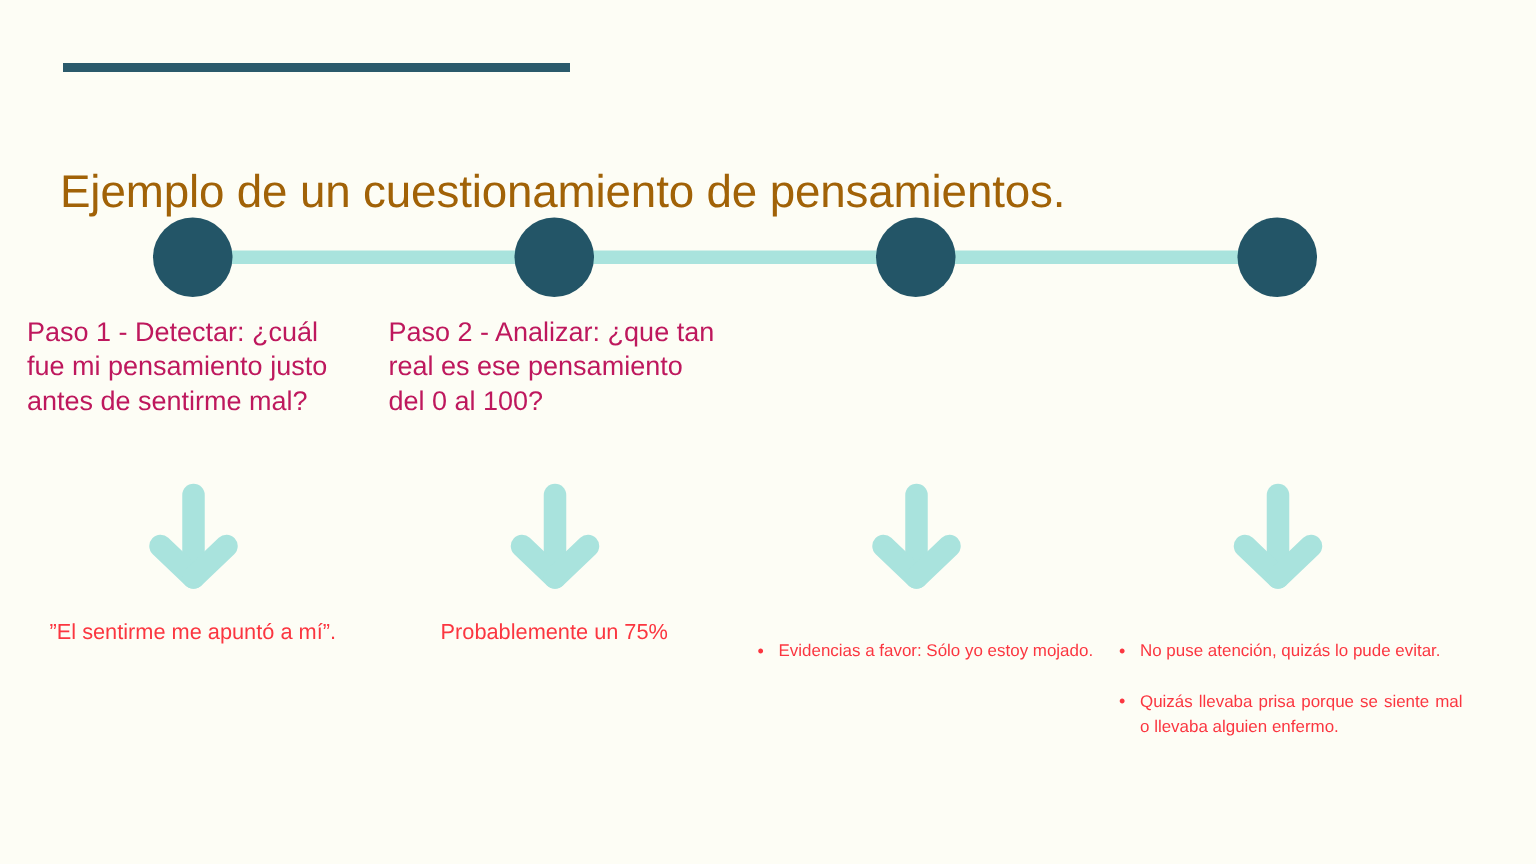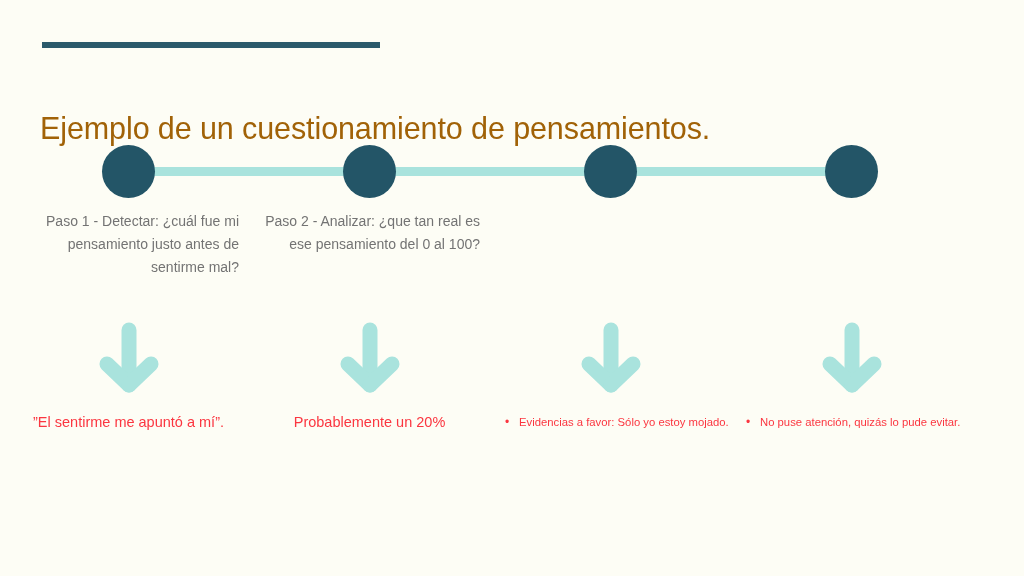--- a/index.html
+++ b/index.html
@@ -95,24 +95,24 @@
     position: absolute;
     top: 0;
     width: 241px;
     height: 366px;
   }
   .col-question {
     position: absolute;
     top: 0;
     left: 10px;
     width: 221px;
-    text-align: right;
-    font-size: 14px;
+    text-align: left;
+    font-size: 18px;
     line-height: 23px;
-    color: #737373;
+    color: #be185d;
   }
 
   
   .arrow {
     position: absolute;
     top: 112px;
     left: 50%;
     transform: translateX(-50%);
     width: 62px;
     height: 72px;
@@ -138,21 +138,21 @@
     margin: 0;
     padding: 0 0 0 17px;
     list-style: none;
     text-align: justify;
     font-size: 11.3px;
     line-height: 17.5px;
     color: #fb3640;
   }
   .answer-list li {
     position: relative;
-    margin: 4px 0 1px 0;
+    margin: 16px 0 1px 0;
     text-align: justify;
     text-justify: inter-word;
   }
   .answer-list li::before {
     content: "\2022";
     position: absolute;
     left: -14px;
     top: -0.5px;
     font-size: 12px;
     color: #fb3640;
@@ -199,21 +199,21 @@
       <div class="col-question">Paso 2 - Analizar: ¿que tan real es ese pensamiento del 0 al 100?</div>
       <div class="arrow">
         <svg width="62" height="72" viewBox="0 0 62 72" xmlns="http://www.w3.org/2000/svg">
           <g stroke="#a9e3dd" stroke-width="15" stroke-linecap="round" fill="none">
             <line x1="31" y1="8" x2="31" y2="57"></line>
             <line x1="9" y1="42" x2="31" y2="63"></line>
             <line x1="53" y1="42" x2="31" y2="63"></line>
           </g>
         </svg>
       </div>
-      <div class="answer-centered">Probablemente un 20%</div>
+      <div class="answer-centered">Probablemente un 75%</div>
     </div>
 
     <div class="col" style="left:490px">
       <div class="arrow">
         <svg width="62" height="72" viewBox="0 0 62 72" xmlns="http://www.w3.org/2000/svg">
           <g stroke="#a9e3dd" stroke-width="15" stroke-linecap="round" fill="none">
             <line x1="31" y1="8" x2="31" y2="57"></line>
             <line x1="9" y1="42" x2="31" y2="63"></line>
             <line x1="53" y1="42" x2="31" y2="63"></line>
           </g>
@@ -229,17 +229,18 @@
         <svg width="62" height="72" viewBox="0 0 62 72" xmlns="http://www.w3.org/2000/svg">
           <g stroke="#a9e3dd" stroke-width="15" stroke-linecap="round" fill="none">
             <line x1="31" y1="8" x2="31" y2="57"></line>
             <line x1="9" y1="42" x2="31" y2="63"></line>
             <line x1="53" y1="42" x2="31" y2="63"></line>
           </g>
         </svg>
       </div>
       <ul class="answer-list">
         <li>No puse atención, quizás lo pude evitar.</li>
+        <li>Quizás llevaba prisa porque se siente mal o llevaba alguien enfermo.</li>
       </ul>
     </div>
 
   </div>
 </div>
 
 </body></html>

